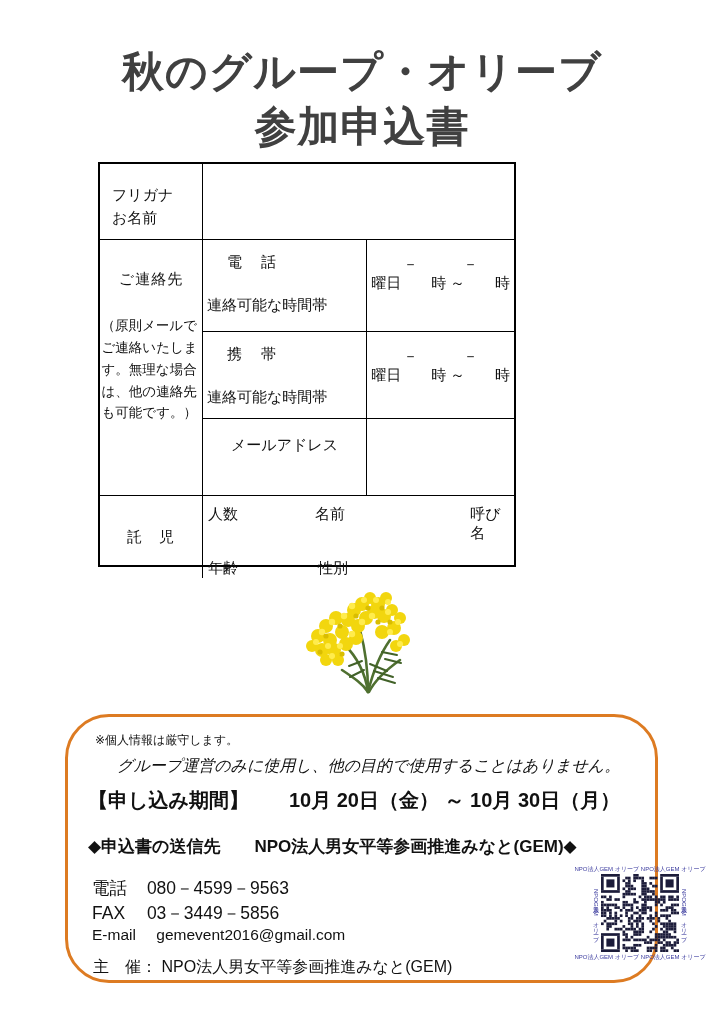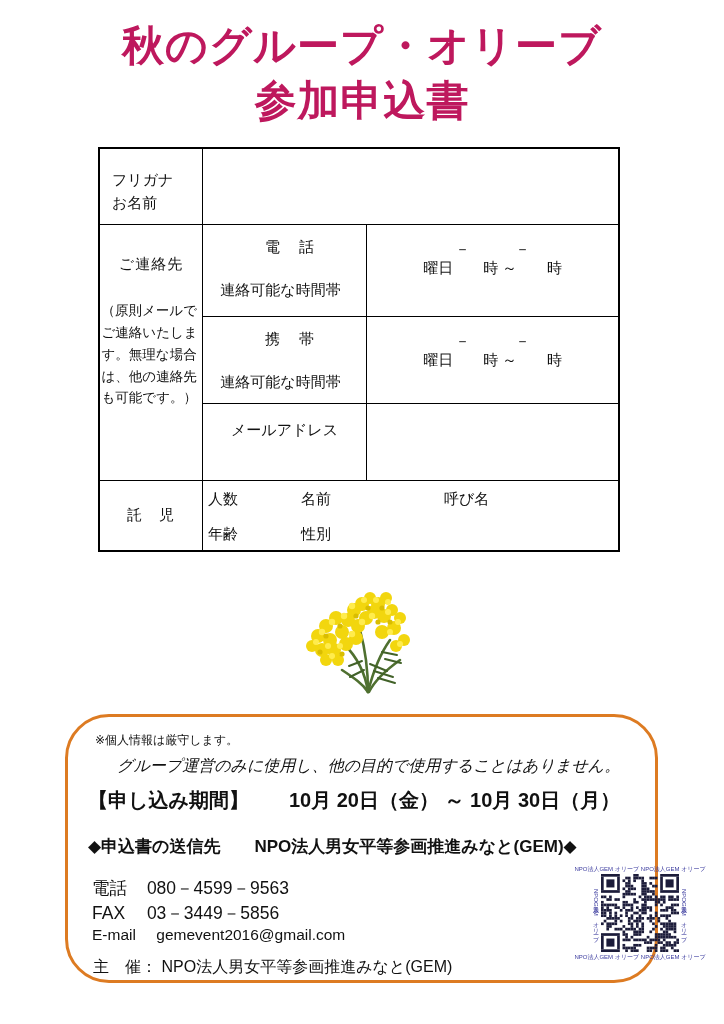--- a/index.html
+++ b/index.html
@@ -4,54 +4,54 @@
 <style>
   * { margin:0; padding:0; box-sizing:border-box; }
   html,body { background:#e9e9e9; }
   .page {
     position:relative; width:724px; height:1024px; margin:0 auto;
     background:#ffffff; overflow:hidden;
     font-family:"Liberation Sans","DejaVu Sans",sans-serif; color:#111;
   }
 
   
-  .title { position:absolute; left:0; right:0; top:18px; text-align:center;
-    font-size:42px; font-weight:bold; line-height:1.32; letter-spacing:1px; color:#be185d; }
+  .title { position:absolute; left:0; right:0; top:44px; text-align:center;
+    font-size:42px; font-weight:bold; line-height:1.32; letter-spacing:1px; color:#404040; }
 
   
   .form-table {
-    position:absolute; left:98px; top:147px; width:522px; height:405px;
+    position:absolute; left:98px; top:162px; width:418px; height:405px;
     border:2px solid #000; display:grid;
     grid-template-columns:103px 164px 1fr;
     grid-template-rows:76px 92px 87px 77px 1fr;
     font-size:15px;
   }
   .cell { position:relative; }
   .br { border-right:1px solid #000; }
   .bb { border-bottom:1px solid #000; }
 
   .cell-name { grid-column:1; grid-row:1; padding:20px 0 0 12px; line-height:1.5; }
   .cell-name-input { grid-column:2 / 4; grid-row:1; }
 
   .cell-contact { grid-column:1; grid-row:2 / 5; padding-top:30px; }
   .contact-label { text-align:center; letter-spacing:1px; }
   .contact-note { margin:26px auto 0; width:99px; font-size:13.5px; line-height:1.62;font-family:Liberation Serif, serif; }
 
-  .cell-phone, .cell-mobile { padding:13px 12px 0 24px;text-align:center; }
+  .cell-phone, .cell-mobile { padding:13px 12px 0 24px; }
   .sub-label { letter-spacing:2px; }
   .time-label { margin:24px 0 0 -20px; }
   .cell-value { text-align:center; padding-top:15px; }
   .blank-line { white-space:pre; }
   .time-line { white-space:pre;font-family:Liberation Serif, serif; }
 
   .cell-email-label { display:flex; justify-content:center; padding-top:17px; }
 
   .cell-childcare { display:flex; align-items:center; justify-content:center; letter-spacing:1px; }
   .cell-childcare-fields { padding:9px 0 0 5px; }
-  .cc-row { display:flex; }
+  .cc-row { display:flex;gap:17px; }
   .cc-row + .cc-row { margin-top:16px; }
   .cc-w1 { width:93px; } .cc-w2 { width:143px; }
 
   
   .flower { position:absolute; left:296px; top:588px; width:122px; height:108px; }
 
   
   .notice-box {
     position:absolute; left:65px; top:714px; width:593px; height:269px;
     border:3px solid #dd7b22; border-radius:44px; background:#fff;

